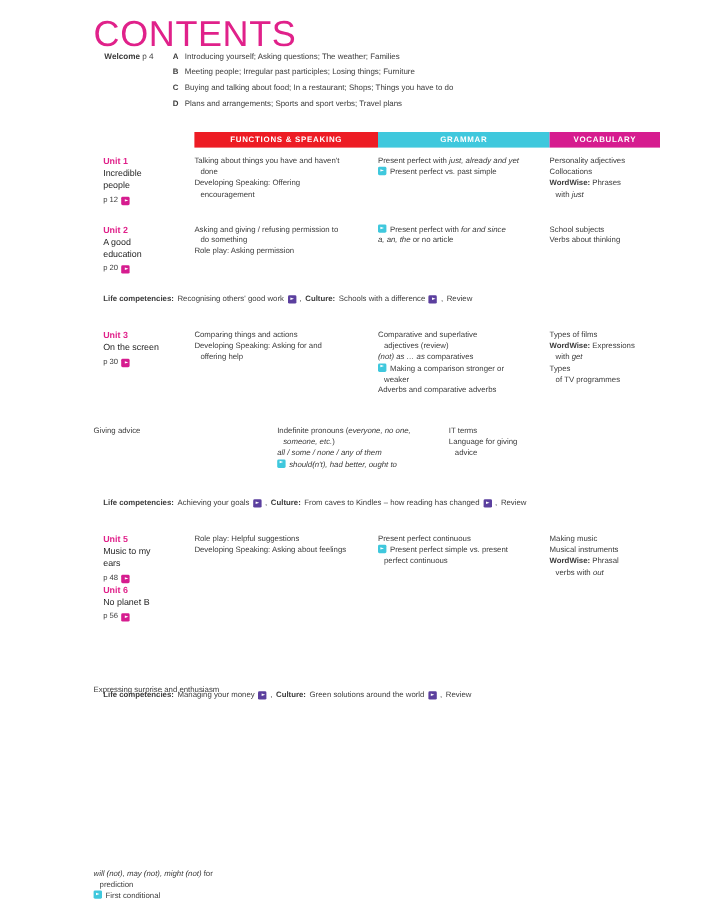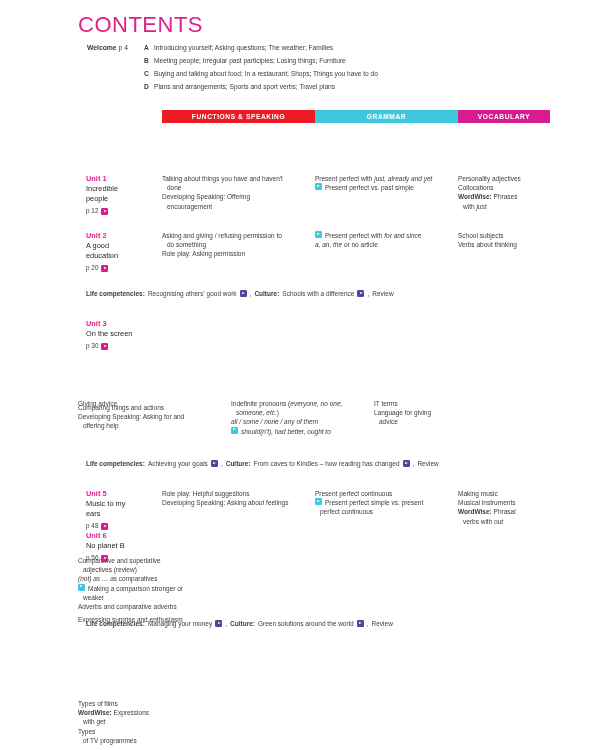--- a/index.html
+++ b/index.html
@@ -20,21 +20,21 @@
     width: 600px;
     height: 750px;
     box-sizing: border-box;
   }
 
   
   .title {
     position: absolute;
     left: 78px;
     top: 12px;
-    font-size: 22px;
+    font-size: 30px;
     letter-spacing: 0.5px;
     color: #e0218a;
     font-weight: 400;
     font-family: "Liberation Sans", sans-serif;
   }
 
   
   .welcome {
     position: absolute;
     left: 78px;
@@ -232,21 +232,21 @@
         <div class="welcome-text">Plans and arrangements; Sports and sport verbs; Travel plans</div>
       </div>
     </div>
 
   <div class="colbars">
     <div class="colbar functions">FUNCTIONS &amp; SPEAKING</div>
     <div class="colbar grammar">GRAMMAR</div>
     <div class="colbar vocab">VOCABULARY</div>
   </div>
 
-  <div class="units" id="units-table" style="position: absolute; height: 480px; margin-top: 44px;">
+  <div class="units" id="units-table" style="position: absolute; height: 480px;">
       <div class="unit-row" style="position: absolute; top: 0px; left: 0px; width: 472px;">
         <div class="col-unit">
           <div class="unit-num">Unit 1</div>
           <div class="unit-name">Incredible</div>
           <div class="unit-name">people</div>
           <div class="unit-page">
             <span>p 12</span>
             <span class="icon magenta"></span>
           </div>
         </div>
@@ -301,21 +301,21 @@
         <span class="bd">Life competencies:</span>
         <span>Recognising others' good work</span>
         <span class="icon purple"></span>
         <span>,</span>
         <span class="bd">Culture:</span>
         <span>Schools with a difference</span>
         <span class="icon purple"></span>
         <span>,</span>
         <span>Review</span>
       </div>
-      <div class="unit-row" style="position: absolute; top: 145px; left: 0px; width: 472px; flex-direction: column;">
+      <div class="unit-row" style="position: absolute; top: 145px; left: 0px; width: 472px;">
         <div class="col-unit">
           <div class="unit-num">Unit 3</div>
           <div class="unit-name">On the screen</div>
           <div class="unit-page">
             <span>p 30</span>
             <span class="icon magenta"></span>
           </div>
         </div>
         <div class="col-fn">
           <div class="cell-line"><span>Comparing things and actions</span></div>

